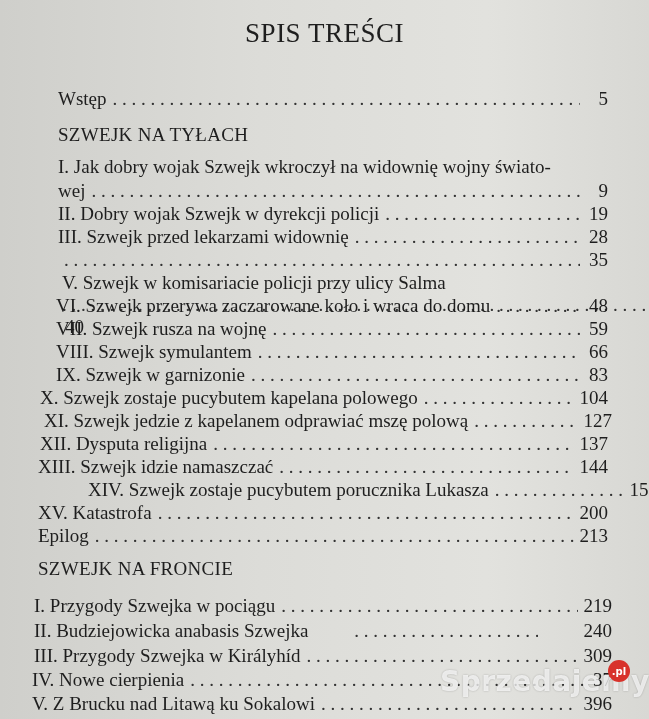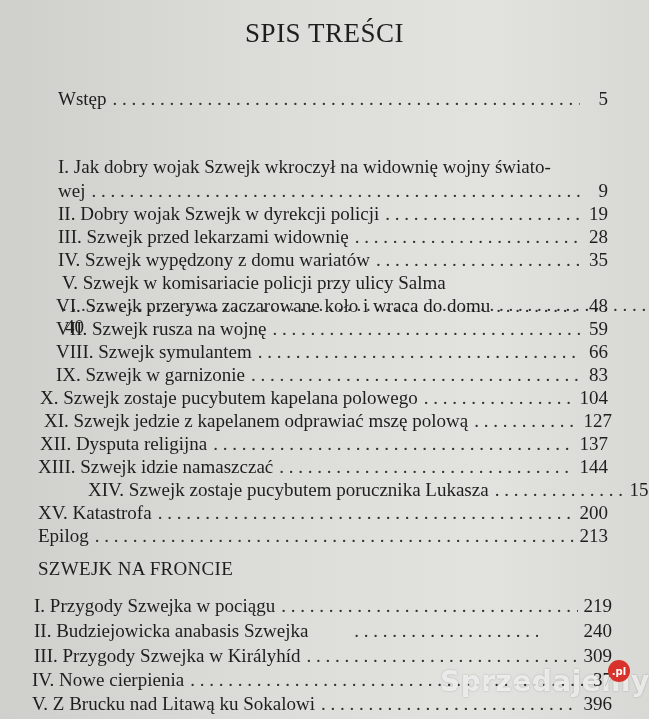--- a/index.html
+++ b/index.html
@@ -44,40 +44,40 @@
 
 <div class="page">
   <div class="title">SPIS TREŚCI</div>
 
   <div class="row" style="left:58px; top:88px; width:550px;">
     <span class="label">Wstęp</span>
     <span class="dots"></span>
     <span class="page-num">5</span>
   </div>
 
+  <div class="section" style="left:58px; top:124px;">SZWEJK NA TYŁACH</div>
 
   <div class="plain" style="left:58px; top:156px;">I. Jak dobry wojak Szwejk wkroczył na widownię wojny świato-</div>
   <div class="row" style="left:58px; top:180px; width:550px;">
     <span class="label">wej</span>
     <span class="dots"></span>
     <span class="page-num">9</span>
   </div>
 
   <div class="row" style="left:58px; top:203px; width:550px;">
     <span class="label">II. Dobry wojak Szwejk w dyrekcji policji</span>
       <span class="dots"></span>
       <span class="page-num">19</span>
   </div>
   <div class="row" style="left:58px; top:226px; width:550px;">
     <span class="label">III. Szwejk przed lekarzami widownię</span>
       <span class="dots"></span>
       <span class="page-num">28</span>
   </div>
   <div class="row" style="left:58px; top:249px; width:550px;">
-    <span class="label">IV. Szwejk wypędzony z domu wariatów</span>
       <span class="dots"></span>
       <span class="page-num">35</span>
   </div>
   <div class="row" style="left:56px; top:272px; width:552px;flex-direction:column;">
     <span class="label">V. Szwejk w komisariacie policji przy ulicy Salma</span>
       <span class="dots"></span>
       <span class="page-num">40</span>
   </div>
   <div class="row" style="left:56px; top:295px; width:552px;">
     <span class="label">VI. Szwejk przerywa zaczarowane koło i wraca do domu</span>

